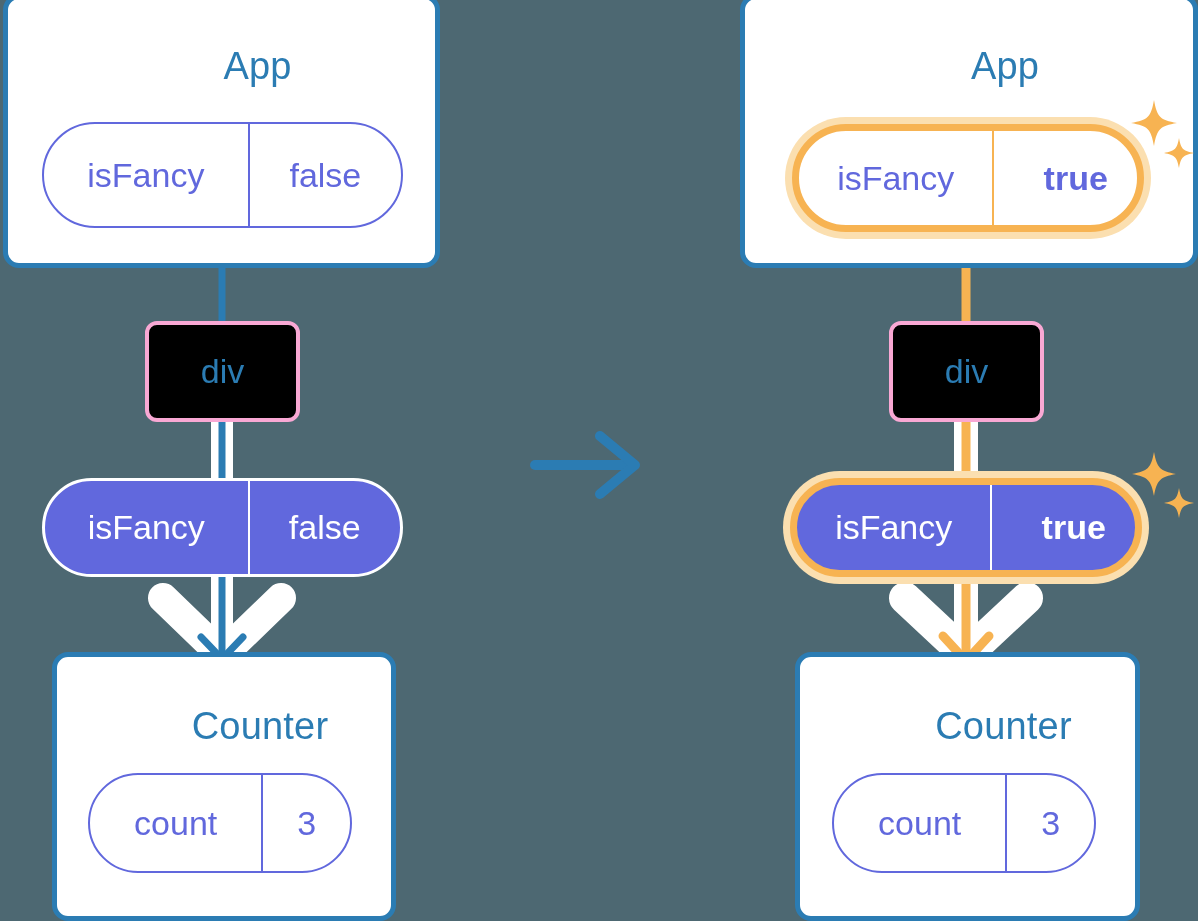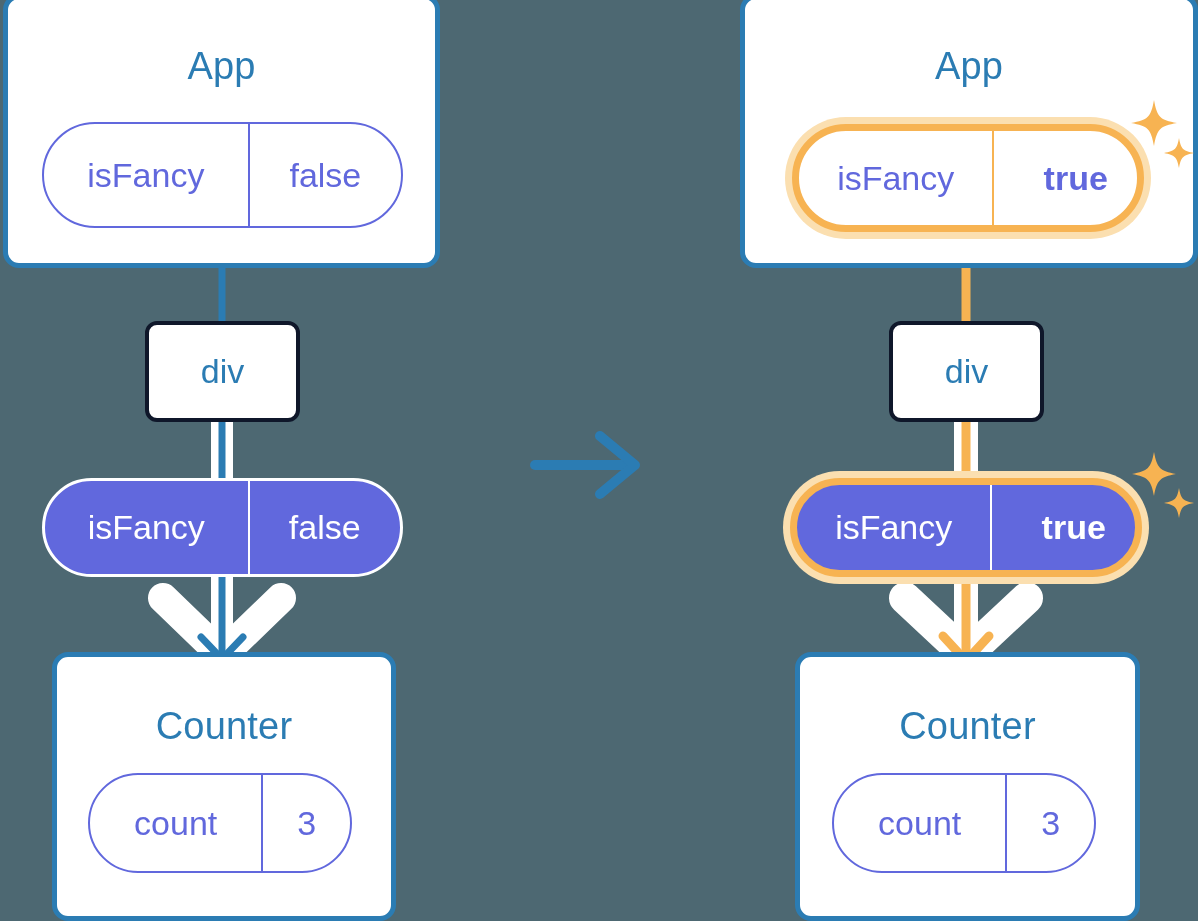--- a/index.html
+++ b/index.html
@@ -39,25 +39,26 @@
   .comp-title {
     position: absolute;
     left: 0;
     width: 100%;
     text-align: center;
     color: #2b7cb3;
     font-size: 38px;
     font-weight: 400;
     letter-spacing: .2px;
     white-space: nowrap;
+    padding-left: 36px;
   }
   .tag-box {
     position: absolute;
-    background: #ffffff;
-    border: 4px solid #0f172a;
+    background: #000000;
+    border: 4px solid #f9a8d4;
     border-radius: 12px;
     box-sizing: border-box;
     display: flex;
     align-items: center;
     justify-content: center;
     color: #2b7cb3;
     font-size: 34px;
   }
 
   

